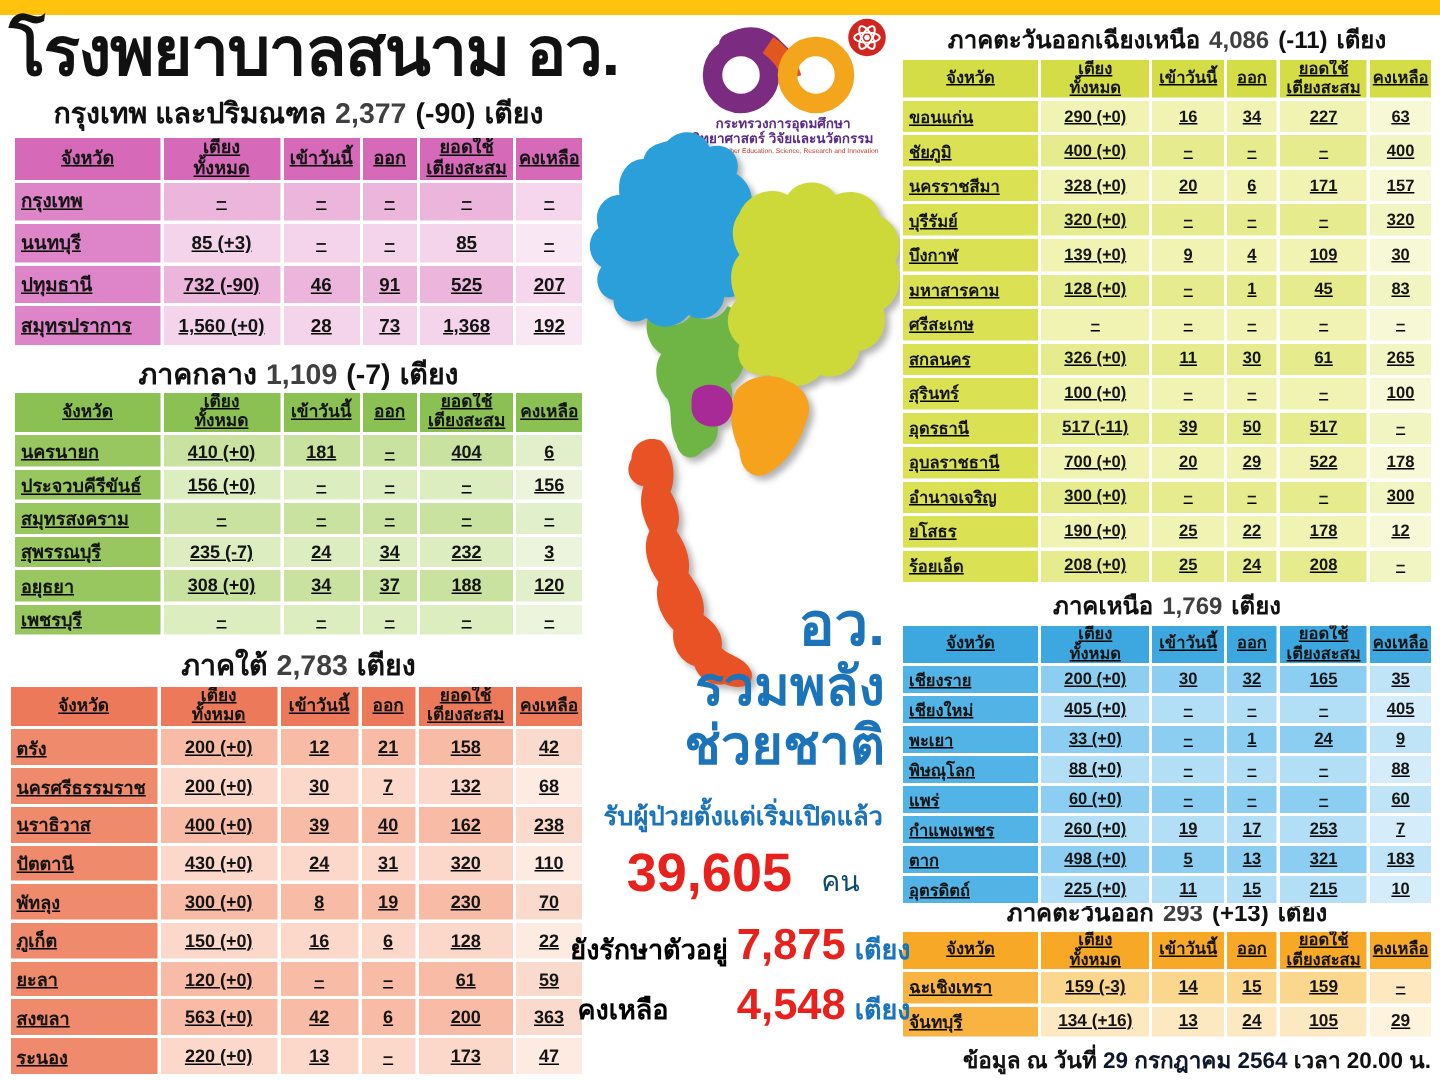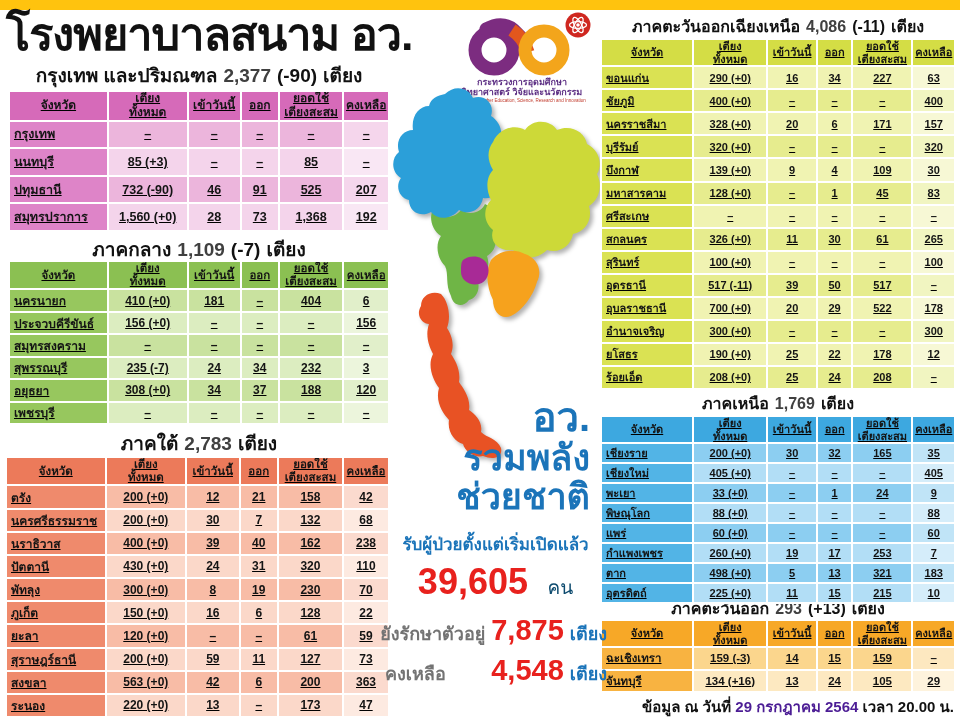--- a/index.html
+++ b/index.html
@@ -39,41 +39,41 @@
   #ne-wrap       { left:600px; top:38px;  width:356px; height:352px; font-size:11px; }
   #ne-wrap th    { font-size:11px; }
   #north-title   { left:600px; top:391px; width:356px; }
   #north-wrap    { left:600px; top:415px; width:356px; height:178px; font-size:11px; }
   #north-wrap th { font-size:11px; }
   #east-title    { left:600px; top:596px; width:356px; }
   #east-wrap     { left:600px; top:619px; width:356px; height:74px; font-size:11.5px; }
   #east-wrap th  { font-size:11px; }
 
   #footer { left:590px; top:695px; width:366px; font-size:15px; font-weight:bold; color:#111; text-align:right; padding-right:2px; white-space:nowrap; }
-  #footer .red { color:#4c1d95; }
+  #footer .red { color:#0f172a; }
 
   #map-svg { left:385px; top:80px; width:230px; height:390px; filter:drop-shadow(3px 3px 2px rgba(0,0,0,0.30)); }
 
   #logo { left:452px; top:12px; width:140px; height:100px; }
   #logo svg { width:140px; height:64px; display:block; }
   #logo-text { text-align:center; font-weight:bold; color:#5b2d83; font-size:9px; line-height:1.15; margin-top:1px; }
   #logo-text .en { font-size:4.5px; color:#c0392b; font-weight:normal; display:block; }
 
   #slogan { left:418px; top:396px; width:172px; text-align:right; color:#1b74b9; font-weight:800; line-height:1.08; }
   #slogan .l1 { font-size:40px; }
   #slogan .l2, #slogan .l3 { font-size:36px; }
 
   #admitted { left:388px; top:530px; width:215px; text-align:center; }
   #admitted-label { font-size:17px; font-weight:bold; color:#1b74b9; white-space:nowrap; }
   #admitted-line { margin-top:4px; }
   #admitted-line .val { font-size:36px; font-weight:800; color:#e8211d; }
   #admitted-line .unit { font-size:19px; font-weight:normal; color:#0c4a6e; margin-left:15px; }
 
   .sumline { left:385px; width:222px; display:flex; align-items:baseline; font-weight:bold; white-space:nowrap; }
-  .sumline .lab { font-size:18px; color:#737373; }
+  .sumline .lab { font-size:18px; color:#000000; }
   .sumline .val { font-size:29px; font-weight:800; color:#e8211d; margin:0 6px; }
   .sumline .unit { font-size:18px; color:#1b74b9; }
   #treating { top:614px; justify-content:flex-end; }
   #remaining { top:654px; }
   #remaining .lab { margin-right:auto; }
 </style>
 </head>
 <body>
 
 <div id="top-bar" class="abs" style="background: rgb(255, 195, 14);"></div>
@@ -310,28 +310,20 @@
         </tr>
         <tr>
           <td class="pname">ยะลา</td>
           <td class="ra">120 (+0)</td>
           <td class="ra">–</td>
           <td class="ra">–</td>
           <td class="ra">61</td>
           <td class="ra last">59</td>
         </tr>
         <tr>
-          <td class="pname">สุราษฎร์ธานี</td>
-          <td class="rb">200 (+0)</td>
-          <td class="rb">59</td>
-          <td class="rb">11</td>
-          <td class="rb">127</td>
-          <td class="rb last">73</td>
-        </tr>
-        <tr>
           <td class="pname">สงขลา</td>
           <td class="ra">563 (+0)</td>
           <td class="ra">42</td>
           <td class="ra">6</td>
           <td class="ra">200</td>
           <td class="ra last">363</td>
         </tr>
         <tr>
           <td class="pname">ระนอง</td>
           <td class="rb">220 (+0)</td>

